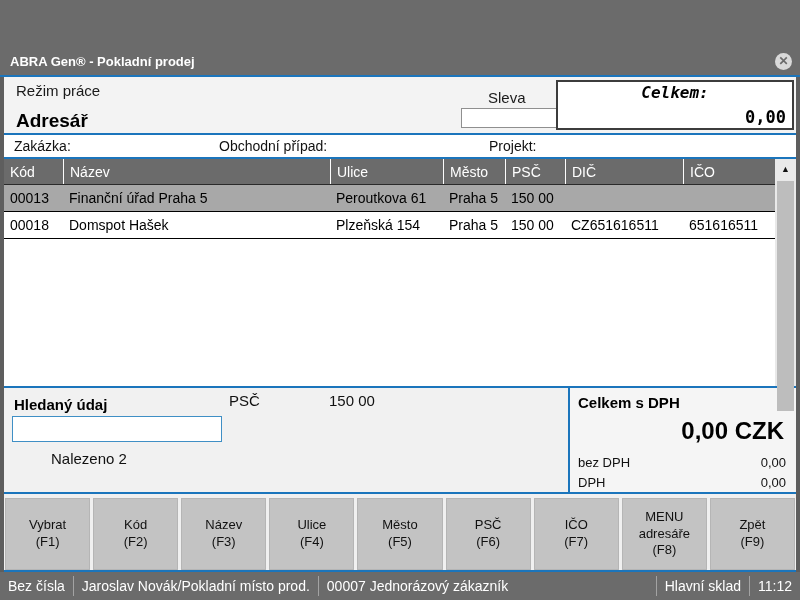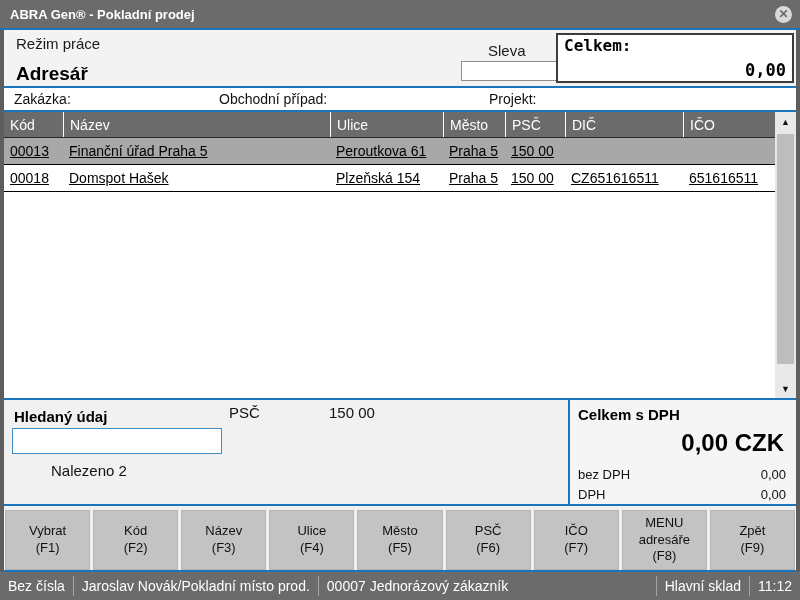--- a/index.html
+++ b/index.html
@@ -10,21 +10,21 @@
     background: #6b6b6b;
     overflow: hidden;
     position: relative;
   }
   .window { width: 800px; height: 600px; display: flex; flex-direction: column; }
 
   
   .titlebar {
     height: 28px; background: #6b6b6b; color: #ffffff;
     display: flex; align-items: center; justify-content: space-between;
-    padding: 0 8px 0 10px; flex: 0 0 auto;
+    padding: 0 8px 0 10px; flex: 0 0 auto; margin-top: 47px;
   }
   .titlebar .title { font-size: 13px; font-weight: bold; }
   .close-btn {
     width: 17px; height: 17px; border-radius: 50%;
     background: #d9d9d9; color: #6b6b6b;
     display: flex; align-items: center; justify-content: center;
     font-size: 12px; font-weight: bold; cursor: default; line-height: 1;
   }
 
   .blue-line { height: 2px; background: #1b75bc; flex: 0 0 auto; }
@@ -46,21 +46,21 @@
     position: absolute; left: 457px; top: 31px; width: 96px; height: 20px;
     border: 1px solid #8f8f8f; background: #fff; font-size: 14px; padding: 0 4px;
     font-family: "Liberation Sans", sans-serif;
   }
   .celkem-box {
     position: absolute; left: 552px; top: 3px; width: 238px; height: 50px;
     background: #fff; border: 2px solid #3c3c3c;
     font-family: "DejaVu Sans Mono", monospace; font-weight: bold; color: #000;
     padding: 1px 6px; display: flex; flex-direction: column; justify-content: space-between;
   }
-  .celkem-label { font-size: 16px; text-align: left; }
+  .celkem-label { font-size: 16px; text-align: center; font-style: italic; }
   .celkem-value { font-size: 17px; text-align: right; }
 
   
   .context-row { height: 22px; background: #ffffff; position: relative; flex: 0 0 auto; font-size: 14px; color: #111; }
   .ctx-order   { position: absolute; left: 10px;  top: 3px; }
   .ctx-case    { position: absolute; left: 215px; top: 3px; }
   .ctx-project { position: absolute; left: 485px; top: 3px; }
 
   
   .table-area { flex: 1 1 auto; display: flex; min-height: 0; background: #fff; }
@@ -71,21 +71,21 @@
   }
   .grid-header .col { display: flex; align-items: center; padding-left: 6px; border-left: 1px solid #fdfdfd; overflow: hidden; white-space: nowrap; }
   .grid-header .col:first-child { border-left: none; }
   .col-kod   { width: 59px;  flex: 0 0 auto; }
   .col-nazev { width: 267px; flex: 0 0 auto; }
   .col-ulice { width: 113px; flex: 0 0 auto; }
   .col-mesto { width: 62px;  flex: 0 0 auto; }
   .col-psc   { width: 60px;  flex: 0 0 auto; }
   .col-dic   { width: 118px; flex: 0 0 auto; }
   .col-ico   { flex: 1 1 auto; }
-  .grid-row { height: 27px; display: flex; font-size: 14px; color: #000; border-bottom: 1px solid #000; flex: 0 0 auto; text-decoration: underline; }
+  .grid-row { height: 27px; display: flex; font-size: 14px; color: #000; border-bottom: 1px solid #000; flex: 0 0 auto; }
   .grid-row .col { display: flex; align-items: center; padding-left: 6px; overflow: hidden; white-space: nowrap; }
   .row-selected { background: #a8a8a8; }
   .row-plain { background: #ffffff; }
   .grid-fill { flex: 1 1 auto; background: #fff; }
 
   
   .scrollbar { width: 21px; flex: 0 0 auto; background: #e9e9e9; display: flex; flex-direction: column; }
   .sb-btn { height: 19px; flex: 0 0 auto; display: flex; align-items: center; justify-content: center; font-size: 9px; color: #111; background: #e9e9e9; }
   .sb-track { flex: 1 1 auto; position: relative; }
   .sb-thumb { position: absolute; top: 3px; left: 2px; right: 2px; height: 230px; background: #bdbdbd; }
@@ -103,21 +103,21 @@
   }
   .found-text { position: absolute; left: 3px; top: 62px; font-size: 15px; color: #111; margin-left: 44px; }
   .panel-divider { width: 2px; background: #1b75bc; flex: 0 0 auto; }
   .totals-pane { flex: 1 1 auto; background: #f5f5f5; padding: 6px 10px 4px 8px; display: flex; flex-direction: column; }
   .totals-title { font-size: 15px; font-weight: bold; color: #000; }
   .totals-big { font-size: 24px; font-weight: bold; color: #000; text-align: right; margin: 6px 2px 8px 0; }
   .totals-row { display: flex; justify-content: space-between; font-size: 13px; color: #111; line-height: 1.55; }
 
   
   .btn-gap { height: 4px; background: #f0f0f0; flex: 0 0 auto; }
-  .button-bar { height: 60px; background: #f0f0f0; display: flex; gap: 3px; padding: 0 1px; flex: 0 0 auto; }
+  .button-bar { height: 72px; background: #f0f0f0; display: flex; gap: 3px; padding: 0 1px; flex: 0 0 auto; }
   .fbtn {
     flex: 1 1 0; background: #c3c3c3; border: 1px solid #b5b5b5;
     display: flex; flex-direction: column; align-items: center; justify-content: center;
     font-size: 13px; color: #111; line-height: 1.3; text-align: center; cursor: default;
     font-family: "Liberation Sans", sans-serif; padding: 0 2px;
   }
 
   
   .statusbar {
     height: 28px; background: #6b6b6b; color: #fff; font-size: 14px;

